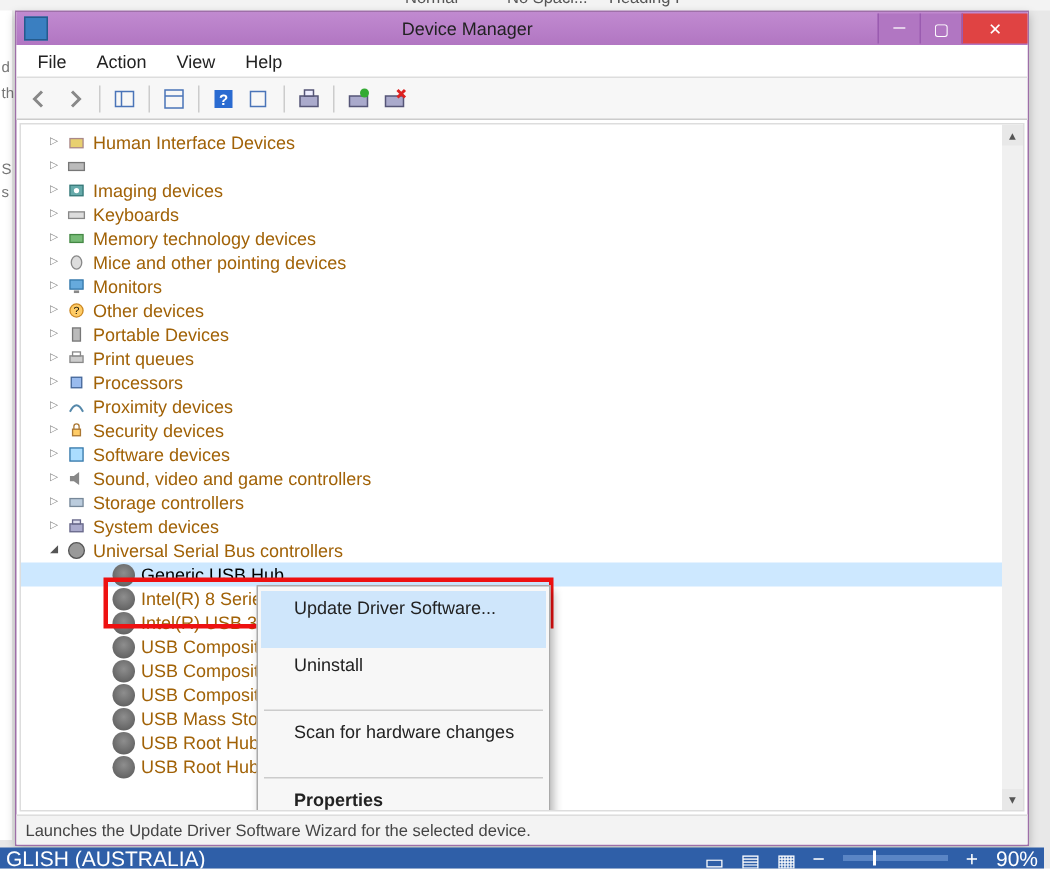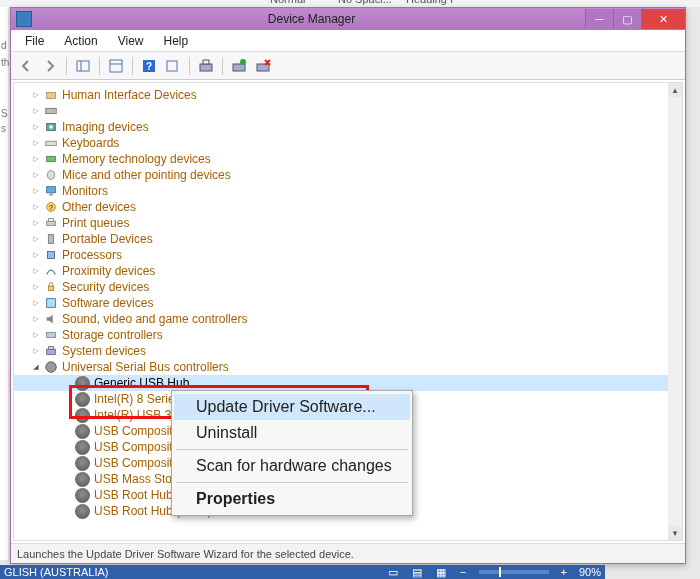--- a/index.html
+++ b/index.html
@@ -30,26 +30,26 @@
   .expander.open::before { content: "◢"; font-size: 7px; color: #555; }
   .expander.closed::before { content: "▷"; font-size: 7px; color: #888; }
   .dev-icon { width: 15px; height: 15px; margin-right: 4px; display: inline-flex; align-items: center; justify-content: center; }
   .dev-icon svg { width: 14px; height: 14px; }
   .usb-icon { width: 15px; height: 15px; margin-right: 4px; background: radial-gradient(circle at 50% 40%, #8e8e8e 0%, #555 100%); border-radius: 50%; display:inline-block; }
   .node-label { font-size: 12px; color: #a16207; }
   .node.selected { background: #cde8ff; }
   .node.selected .node-label { color: #000; }
   .highlight-box { border: 3px solid #e11; position: absolute; pointer-events: none; }
   .context-menu { position: absolute; background: #f7f7f7; border: 1px solid #aaa; box-shadow: 2px 3px 6px rgba(0,0,0,.3); padding: 3px 2px; min-width: 196px; z-index: 50; }
-  .context-menu .cm-item { padding: 4px 18px 4px 22px; font-size: 16px; color: #222; }
+  .context-menu .cm-item { padding: 4px 18px 20px 22px; font-size: 12px; color: #222; }
   .context-menu .cm-item.bold { font-weight: bold; }
   .context-menu .cm-item.highlight { background: #cfe6fb; }
   .context-menu .cm-sep { height: 1px; background: #ccc; margin: 3px 2px; }
   .statusbar { position: absolute; bottom: 0; left: 0; right: 0; height: 20px; background: #f3f3f3; border-top: 1px solid #ddd; display: flex; align-items: center; padding: 0 6px; font-size: 11px; color: #444; }
-  .bottombar { position: absolute; bottom: 0; left: 0; width: 605px; height: 14px; background: #2f5fa8; color: #fff; font-size: 11px; display: flex; align-items: center; padding: 0 4px; overflow: hidden; }
+  .bottombar { position: absolute; bottom: 0; left: 0; width: 696px; height: 14px; background: #2f5fa8; color: #fff; font-size: 14px; display: flex; align-items: center; padding: 0 4px; overflow: hidden; }
   .bottombar .bb-left { flex: 1; }
   .bottombar .bb-right { display: flex; align-items: center; gap: 12px; }
   .bb-icon { width: 12px; height: 12px; display: inline-block; }
   .zoom-track { width: 70px; height: 4px; background: #5a85c5; position: relative; }
   .zoom-track::before { content:""; position:absolute; left:20px; top:-3px; width:2px; height:10px; background:#fff; }
   
   .side-frag { position:absolute; left:0; top:0; width:8px; height:560px; background:#fff; font-size:10px; color:#777; }
   .side-frag span { display:block; margin-top:40px; margin-left:1px; }
 </style>
 </head>
@@ -228,35 +228,35 @@
               <text x="8" y="11" text-anchor="middle" font-size="8">?</text>
             </svg>
           </span>
           <span class="node-label">Other devices</span>
         </div>
         <div class="node">
           <span class="indent"></span>
           <span class="expander closed"></span>
           <span class="dev-icon">
             <svg viewBox="0 0 16 16">
+              <rect x="5" y="3" width="6" height="10" fill="#bbb" stroke="#777"></rect>
+            </svg>
+          </span>
+          <span class="node-label">Portable Devices</span>
+        </div>
+        <div class="node">
+          <span class="indent"></span>
+          <span class="expander closed"></span>
+          <span class="dev-icon">
+            <svg viewBox="0 0 16 16">
               <rect x="3" y="6" width="10" height="5" fill="#ccc" stroke="#888"></rect>
               <rect x="5" y="3" width="6" height="3" fill="#fff" stroke="#888"></rect>
             </svg>
           </span>
           <span class="node-label">Print queues</span>
-        </div>
-        <div class="node">
-          <span class="indent"></span>
-          <span class="expander closed"></span>
-          <span class="dev-icon">
-            <svg viewBox="0 0 16 16">
-              <rect x="5" y="3" width="6" height="10" fill="#bbb" stroke="#777"></rect>
-            </svg>
-          </span>
-          <span class="node-label">Portable Devices</span>
         </div>
         <div class="node">
           <span class="indent"></span>
           <span class="expander closed"></span>
           <span class="dev-icon">
             <svg viewBox="0 0 16 16">
               <rect x="4" y="4" width="8" height="8" fill="#9be" stroke="#469"></rect>
             </svg>
           </span>
           <span class="node-label">Processors</span>

